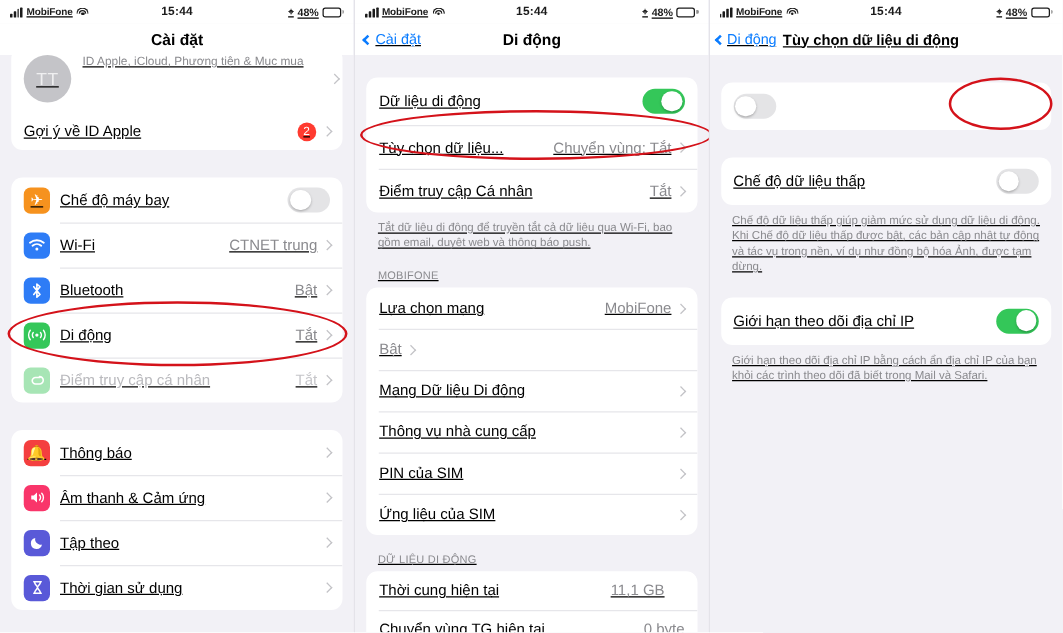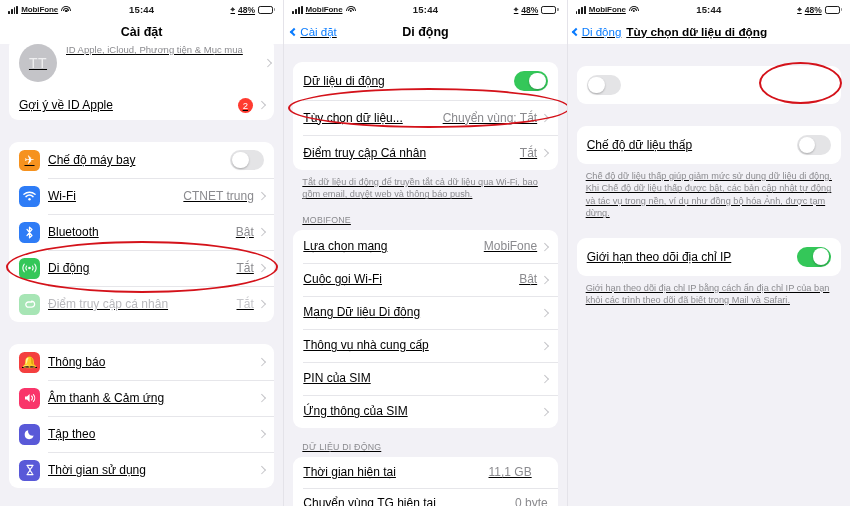--- a/index.html
+++ b/index.html
@@ -391,46 +391,45 @@
       <div class="footnote">Tắt dữ liệu di động để truyền tắt cả dữ liệu qua Wi-Fi, bao gồm email, duyệt web và thông báo push.</div>
 
       <div class="hdr">MOBIFONE</div>
       <div class="group">
         <div class="row" style="min-height:33px">
           <div class="label">Lựa chọn mạng</div>
           <div class="value">MobiFone</div>
           <div class="chev"></div>
         </div>
         <div class="row" style="min-height:33px">
-          <div class="label">Cuộc gọi Wi-Fi</div>
           <div class="value">Bật</div>
           <div class="chev"></div>
         </div>
         <div class="row" style="min-height:33px">
           <div class="label">Mạng Dữ liệu Di động</div>
           <div class="chev"></div>
         </div>
         <div class="row" style="min-height:33px">
           <div class="label">Thông vụ nhà cung cấp</div>
           <div class="chev"></div>
         </div>
         <div class="row" style="min-height:33px">
           <div class="label">PIN của SIM</div>
           <div class="chev"></div>
         </div>
         <div class="row" style="min-height:33px">
-          <div class="label">Ứng thông của SIM</div>
+          <div class="label">Ứng liệu của SIM</div>
           <div class="chev"></div>
         </div>
       </div>
 
       <div class="hdr">DỮ LIỆU DI ĐỘNG</div>
       <div class="group">
         <div class="row" style="min-height:31px">
-          <div class="label">Thời gian hiện tại</div>
+          <div class="label">Thời cung hiện tại</div>
           <div class="value" style="margin-right:16px">11,1 GB</div>
         </div>
         <div class="row" style="min-height:31px">
           <div class="label">Chuyển vùng TG hiện tại</div>
           <div class="value" style="margin-right:0">0 byte</div>
         </div>
       </div>
     </div>
 
     <div class="ellipse" style="left:4px; top:88px; width:282px; height:40px;"></div>

